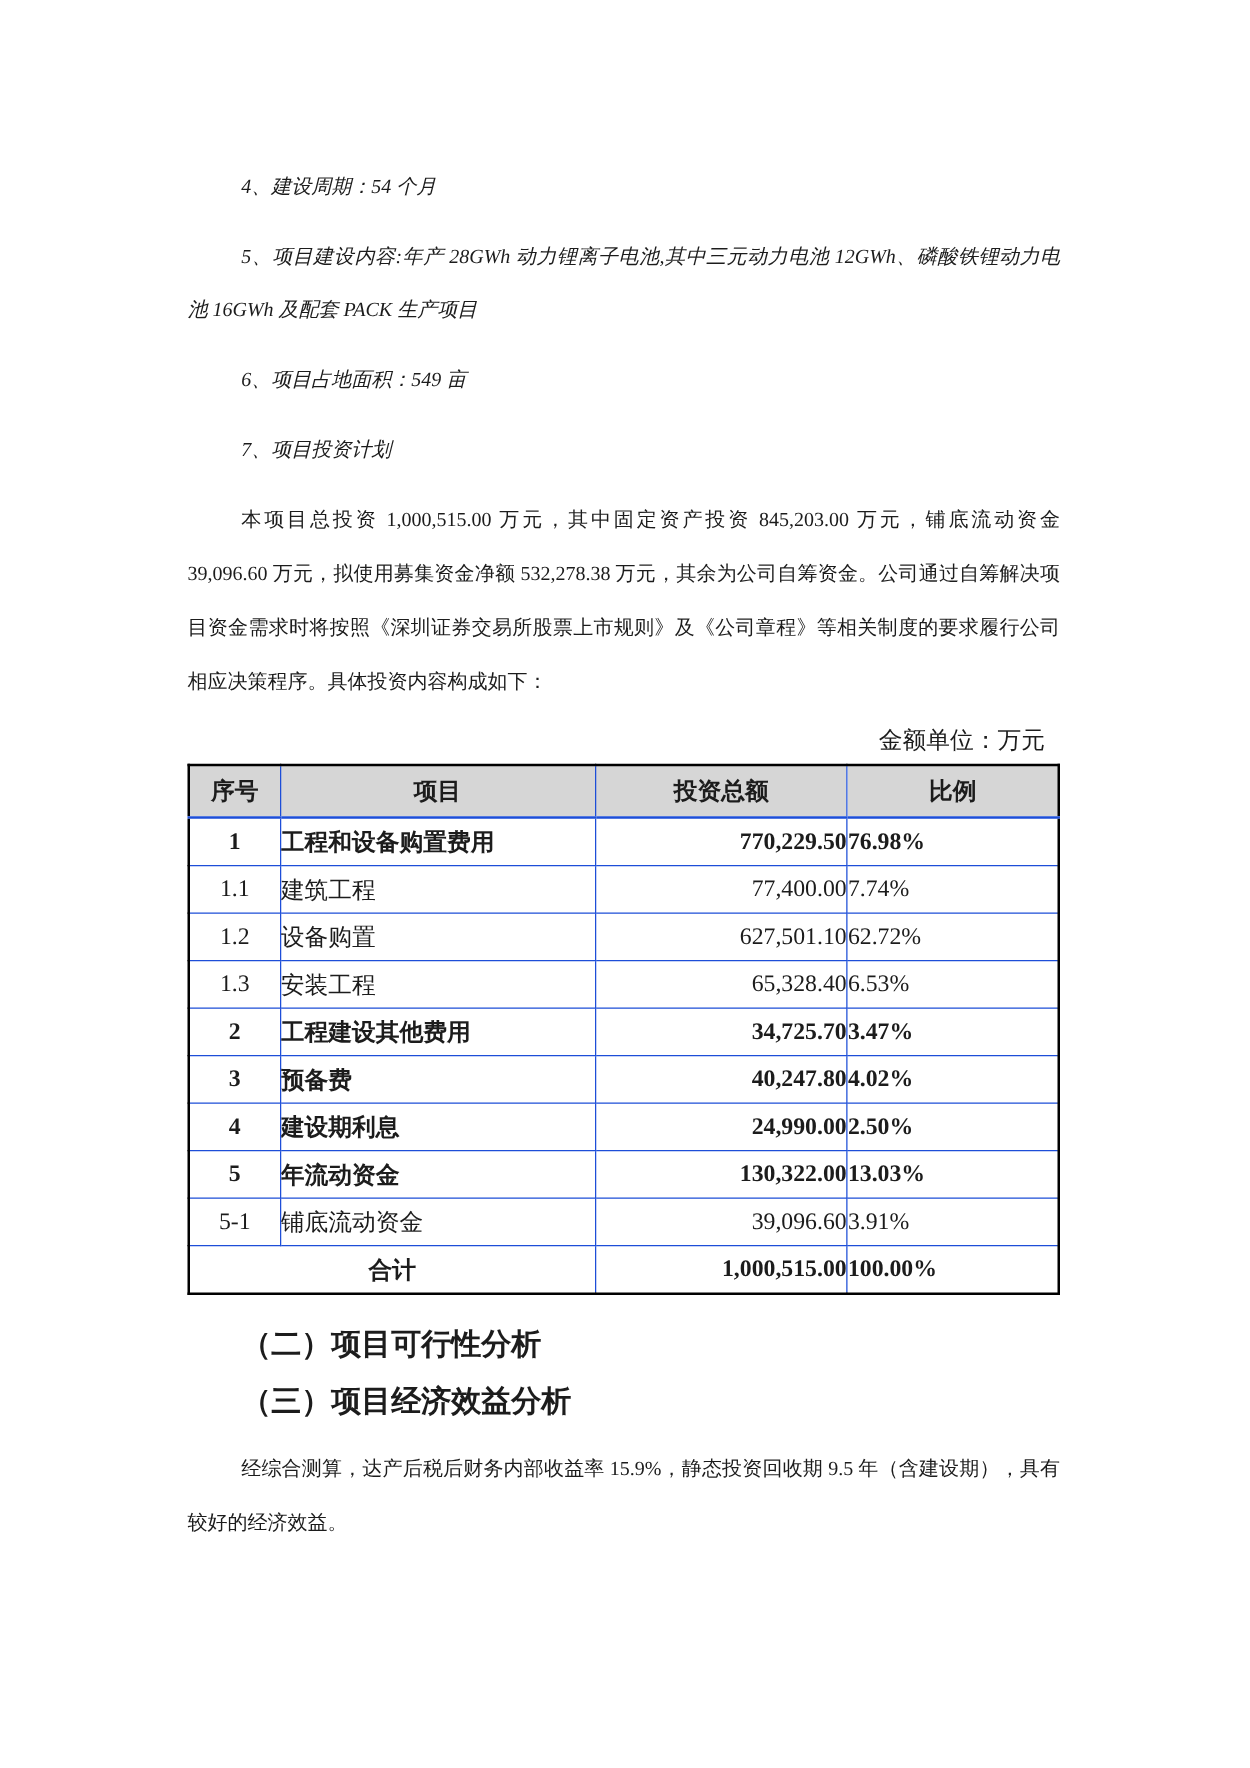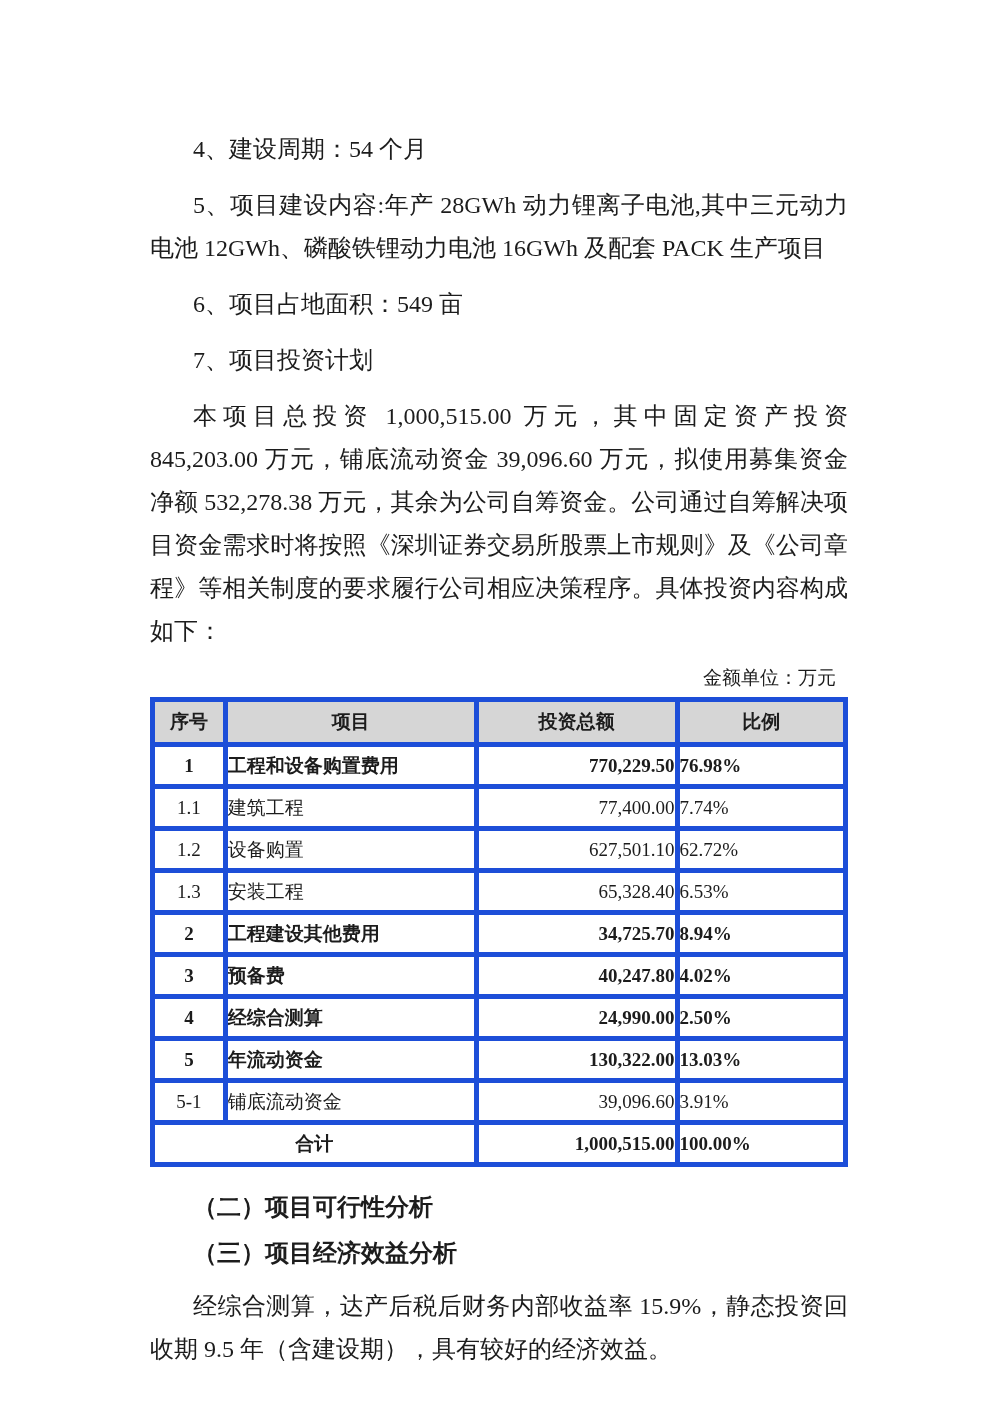--- a/index.html
+++ b/index.html
@@ -11,28 +11,29 @@
     overflow: hidden;
   }
   .page {
     width: 1000px; height: 1414px;
     box-sizing: border-box;
     padding: 128px 152px 0 150px;
   }
   .content { width: 698px; }
 
   .num-item {
-    font-size: 24px;
+    font-size: 16px;
     line-height: 43px;
     text-align: justify;
     text-indent: 43px;
     margin: 0 0 13px 0;
+    font-style: italic;
   }
   .para {
-    font-size: 24px;
+    font-size: 16px;
     line-height: 43px;
     text-align: justify;
     text-indent: 43px;
     margin: 0 0 12px 0;
   }
   .unit-label {
     font-size: 19px;
     text-align: right;
     margin: 10px 12px 6px 0;
   }
@@ -41,21 +42,21 @@
     width: 100%;
     border-collapse: collapse;
     table-layout: fixed;
     border: 2px solid #000;
   }
   table.invest col.c1 { width: 10.5%; }
   table.invest col.c2 { width: 36.2%; }
   table.invest col.c3 { width: 29.0%; }
   table.invest col.c4 { width: 24.3%; }
   table.invest th, table.invest td {
-    border: 5px solid #1d4ed8;
+    border: 1px solid #1d4ed8;
     height: 37px;
     padding: 0;
     font-size: 19px;
     vertical-align: middle;
     overflow: hidden;
   }
   table.invest thead th {
     background: #d6d6d6;
     font-weight: bold;
     text-align: center;
@@ -130,31 +131,31 @@
         <tr>
           <td class="c-no">1.3</td>
           <td class="c-item">安装工程</td>
           <td class="c-amount">65,328.40</td>
           <td class="c-ratio">6.53%</td>
         </tr>
         <tr class="emph">
           <td class="c-no">2</td>
           <td class="c-item">工程建设其他费用</td>
           <td class="c-amount">34,725.70</td>
-          <td class="c-ratio">8.94%</td>
+          <td class="c-ratio">3.47%</td>
         </tr>
         <tr class="emph">
           <td class="c-no">3</td>
           <td class="c-item">预备费</td>
           <td class="c-amount">40,247.80</td>
           <td class="c-ratio">4.02%</td>
         </tr>
         <tr class="emph">
           <td class="c-no">4</td>
-          <td class="c-item">经综合测算</td>
+          <td class="c-item">建设期利息</td>
           <td class="c-amount">24,990.00</td>
           <td class="c-ratio">2.50%</td>
         </tr>
         <tr class="emph">
           <td class="c-no">5</td>
           <td class="c-item">年流动资金</td>
           <td class="c-amount">130,322.00</td>
           <td class="c-ratio">13.03%</td>
         </tr>
         <tr>

